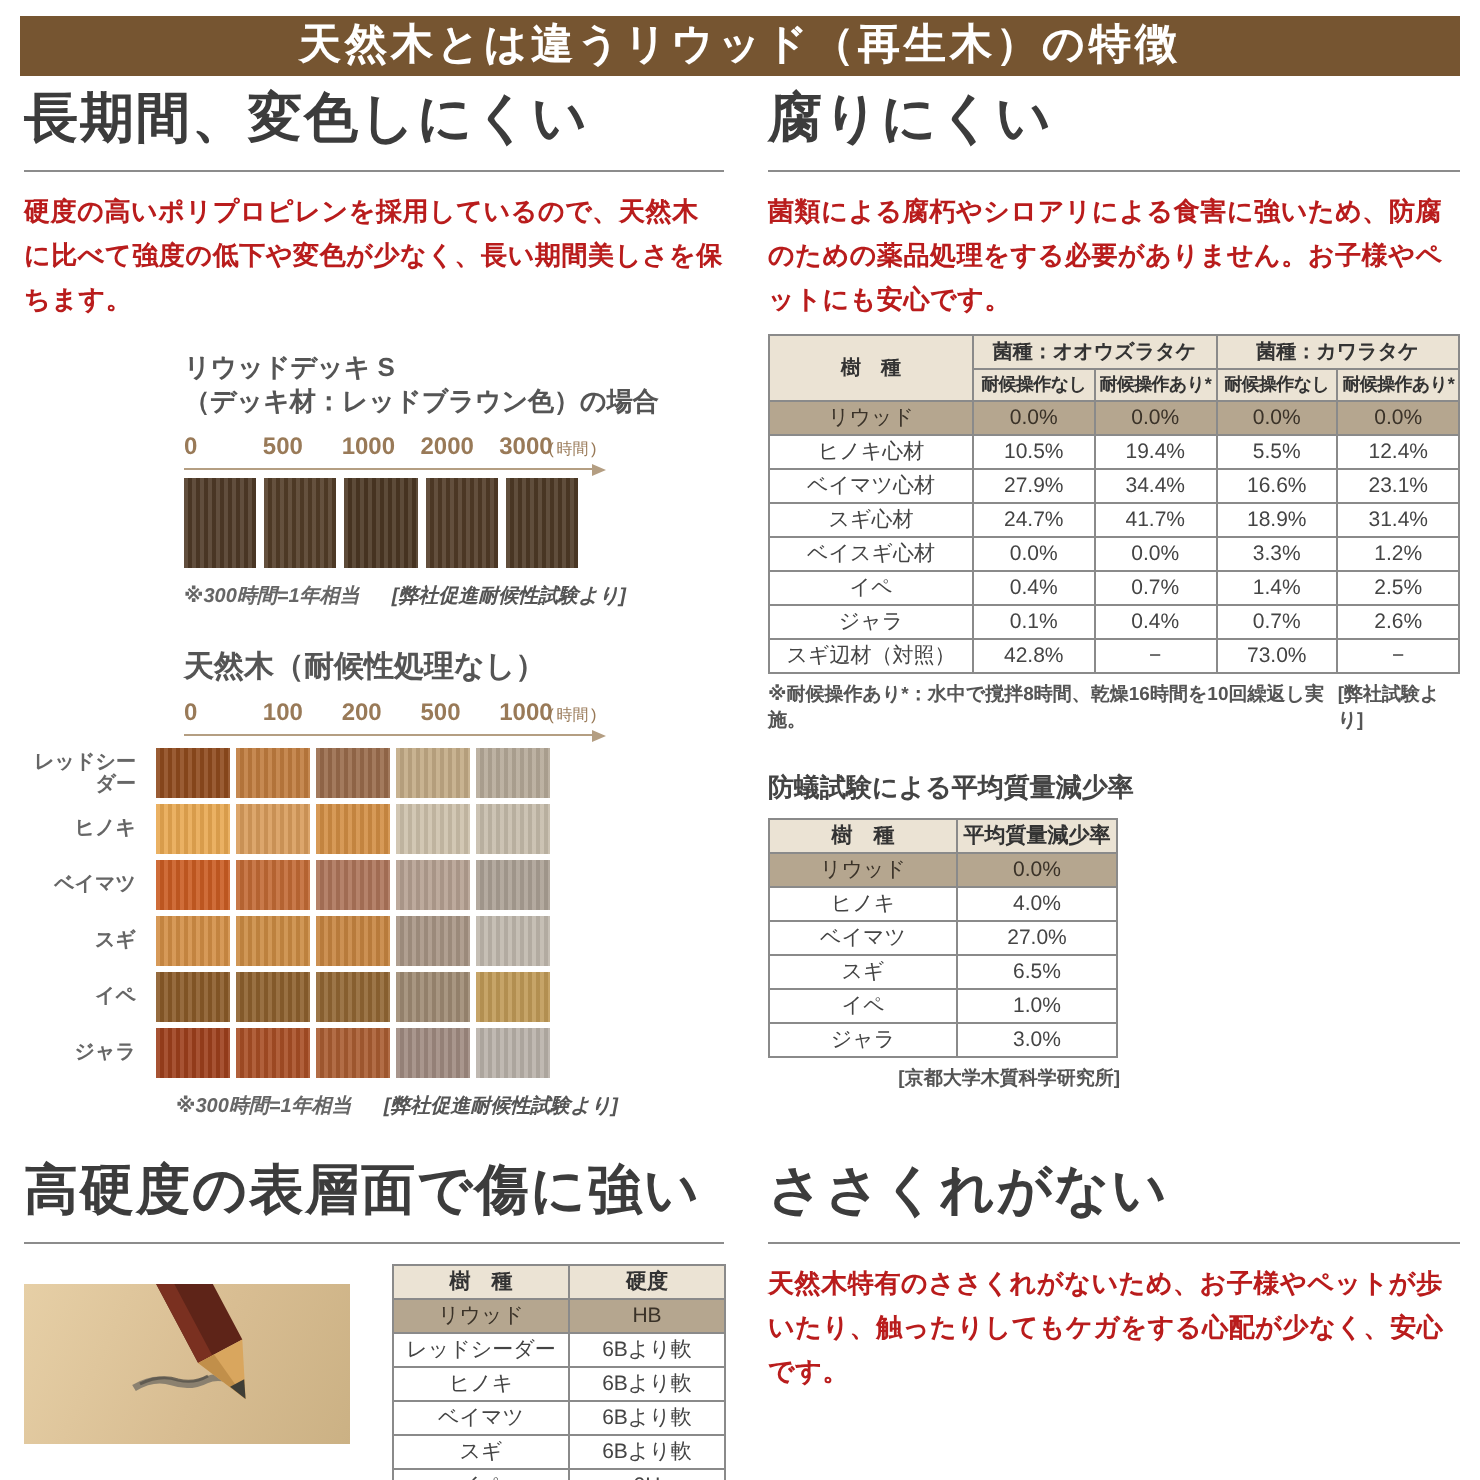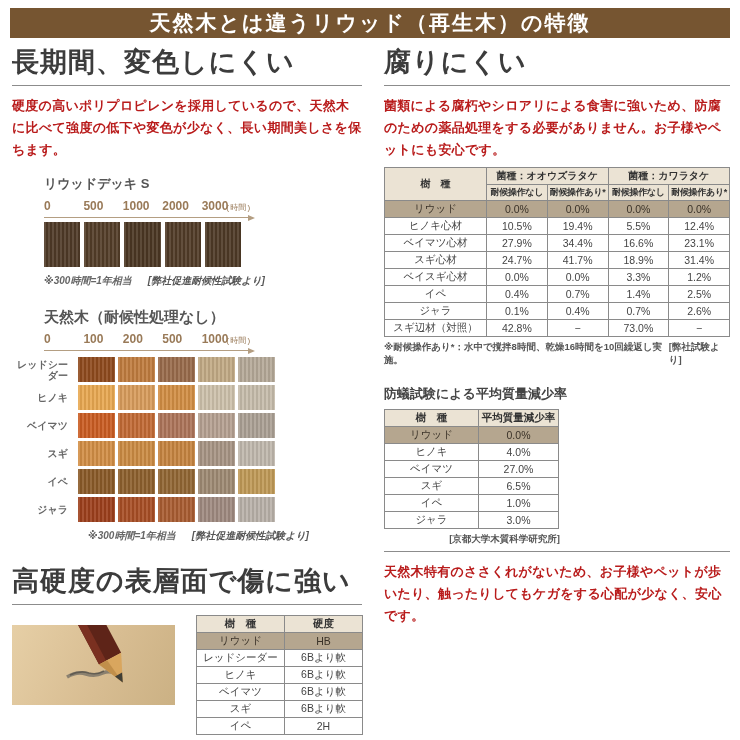--- a/index.html
+++ b/index.html
@@ -10,28 +10,28 @@
   }
   .banner {
     position:absolute; left:10px; top:8px; width:720px; height:30px;
     background:#765531; color:#fff; text-align:center; line-height:30px;
     font-size:21px; font-weight:bold; letter-spacing:2px;
   }
   .col { position:absolute; top:44px; }
   .col-left { left:12px; width:350px; }
   .col-right { left:384px; width:346px; }
   h2.sec {
-    font-family:Liberation Sans, sans-serif;
+    font-family:Liberation Mono, monospace;
     font-size:27px; font-weight:600; color:#3c3c3c; letter-spacing:1px; line-height:36px;
   }
   .rule { border:none; border-top:1px solid #8c8c8c; margin:5px 0 9px; }
   p.body { font-size:13px; font-weight:600; line-height:22px; letter-spacing:0.3px; color:#b91c1c; }
 
   
-  .chartblock { margin-left:32px; }
+  .chartblock { margin-left:80px; }
   .chart-title { font-size:13px; font-weight:bold; color:#555; line-height:17px; }
   .axis { position:relative; width:197px; margin-top:7px; }
   .ticks { display:flex; width:197px; }
   .tick { flex:1; font-size:12px; font-weight:600; color:#997a58; }
   .unit { position:absolute; right:-10px; top:3px; font-size:8px; color:#997a58;font-family:Liberation Mono, monospace; }
   .arrowline { width:204px; height:5px; border-bottom:1px solid #b49e82; position:relative; }
   .arrowline::after {
     content:""; position:absolute; right:-7px; bottom:-4px;
     border-left:7px solid #b49e82; border-top:3.5px solid transparent; border-bottom:3.5px solid transparent;
   }
@@ -80,20 +80,21 @@
 <div class="banner">天然木とは違うリウッド（再生木）の特徴</div>
 
 <div class="col col-left">
   <h2 class="sec">長期間、変色しにくい</h2>
   <hr class="rule">
   <p class="body">硬度の高いポリプロピレンを採用しているので、天然木に比べて強度の低下や変色が少なく、長い期間美しさを保ちます。</p>
 
   <div class="chartblock mt14">
     <div class="chart-title">
       <div>リウッドデッキ S</div>
+      <div>（デッキ材：レッドブラウン色）の場合</div>
     </div>
     <div class="axis">
       <div class="ticks">
           <span class="tick">0</span>
           <span class="tick">500</span>
           <span class="tick">1000</span>
           <span class="tick">2000</span>
           <span class="tick">3000</span>
         </div>
       <span class="unit">(時間)</span>
@@ -370,16 +371,17 @@
        </tr>
           <tr class="">
          <td>ジャラ</td>
          <td>3.0%</td>
        </tr>
         </tbody>
       </table>
     <div class="tsrc" style="text-align:right">[京都大学木質科学研究所]</div>
   </div>
 
+  <h2 class="sec mt34">ささくれがない</h2>
   <hr class="rule">
   <p class="body">天然木特有のささくれがないため、お子様やペットが歩いたり、触ったりしてもケガをする心配が少なく、安心です。</p>
 
 </div>
 
 </body></html>

